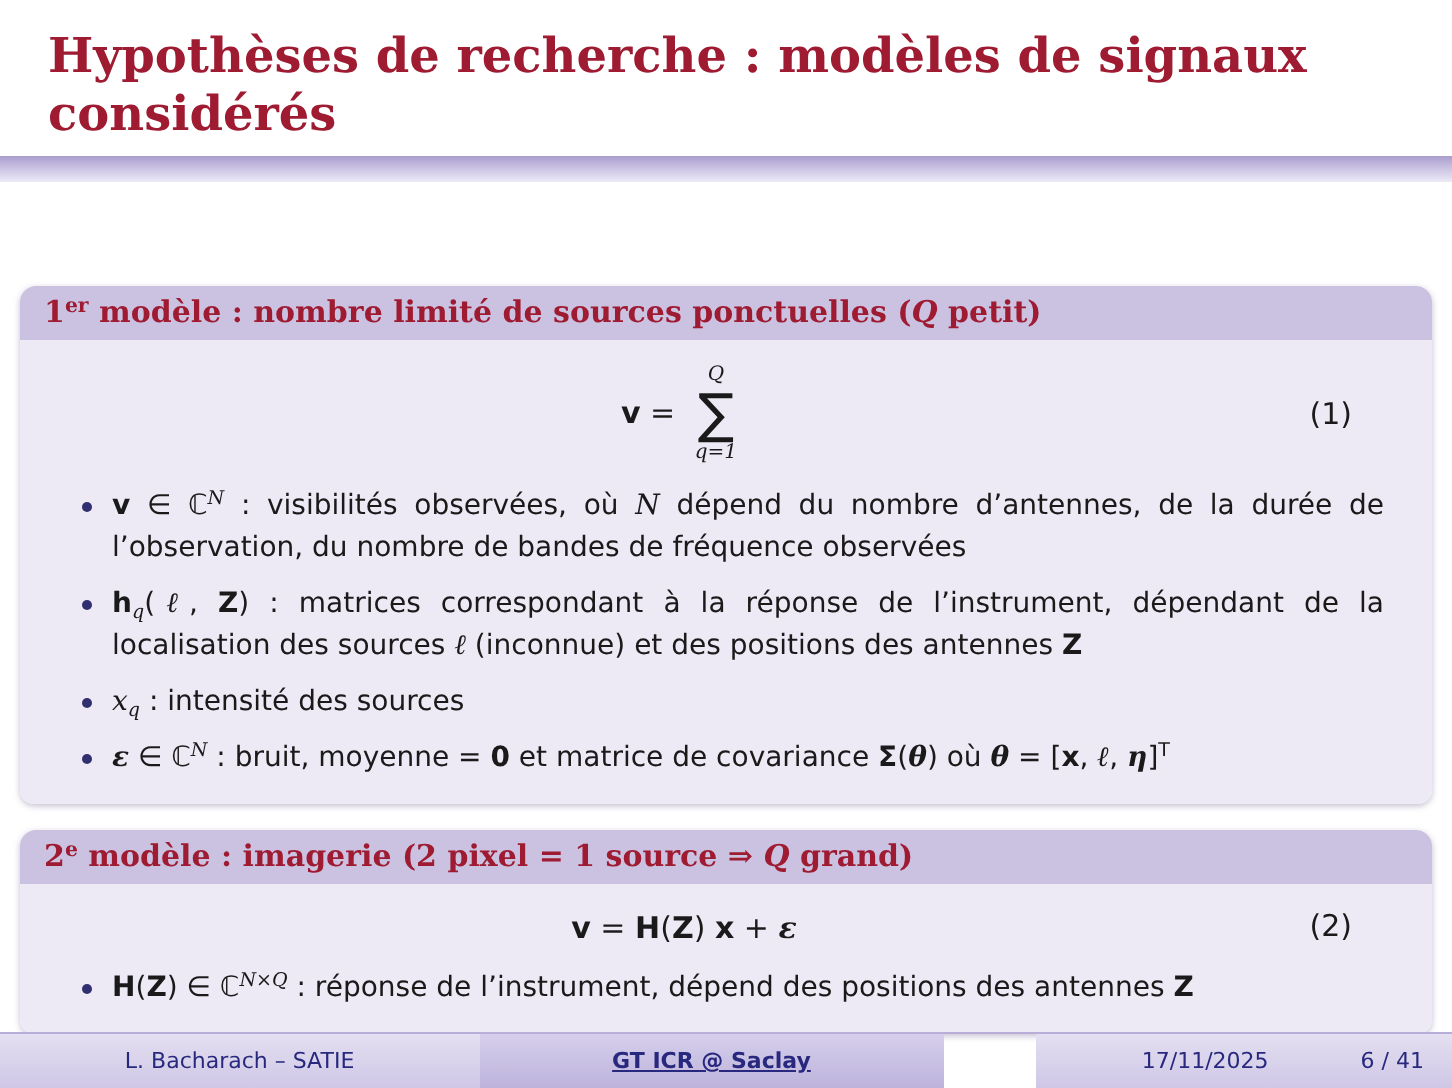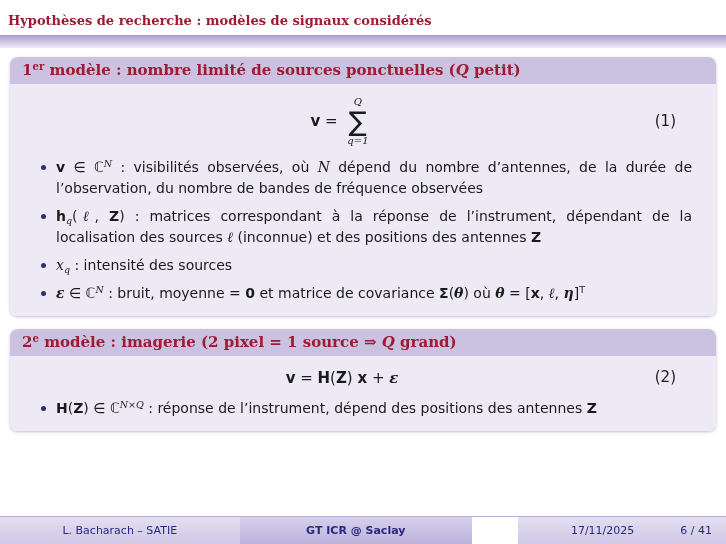--- a/index.html
+++ b/index.html
@@ -7,33 +7,33 @@
   body {
     width: 726px; height: 544px;
     font-family: "DejaVu Sans", sans-serif;
     position: relative; overflow: hidden;
     color: #1a1a1a;
   }
   .slide { width: 726px; height: 544px; position: relative; display: flex; flex-direction: column; }
 
   
   .frametitle {
-    padding: 13px 16px 7px 8px;
+    padding: 13px 16px 7px 24px;
     font-family: "DejaVu Serif", serif;
     font-weight: bold;
-    font-size: 13px;
+    font-size: 24px;
     color: #9e1b32;
   }
   .headline-bar {
     height: 13px;
     background: linear-gradient(to bottom, #aa9dcd 0%, #c9c1e2 45%, #eceaf6 100%);
   }
 
   
-  .content { flex: 1; padding: 9px 10px 0 10px; }
+  .content { flex: 1; padding: 9px 10px 0 10px; margin-top: 43px; }
 
   
   .block {
     border-radius: 8px 8px 7px 7px;
     overflow: hidden;
     box-shadow: 0 1px 3px rgba(80, 70, 120, 0.35);
   }
   .block + .block { margin-top: 13px; }
   .block-title {
     background: #cbc2e2;
@@ -96,20 +96,21 @@
   .f-left {
     flex: 0 0 33%;
     background: linear-gradient(to bottom, #e4dff1, #cfc7e6);
     justify-content: center;
   }
   .f-mid {
     flex: 0 0 32%;
     background: linear-gradient(to bottom, #d6cfeb, #bdb3dc);
     justify-content: center;
     font-weight: bold;
+    text-decoration: underline;
   }
   .f-right {
     flex: 1;
     background: linear-gradient(to bottom, #e4dff1, #cfc7e6);
     justify-content: flex-end;
     gap: 46px;
     padding-right: 14px;
     margin-left: 46px;
   }
 </style>

